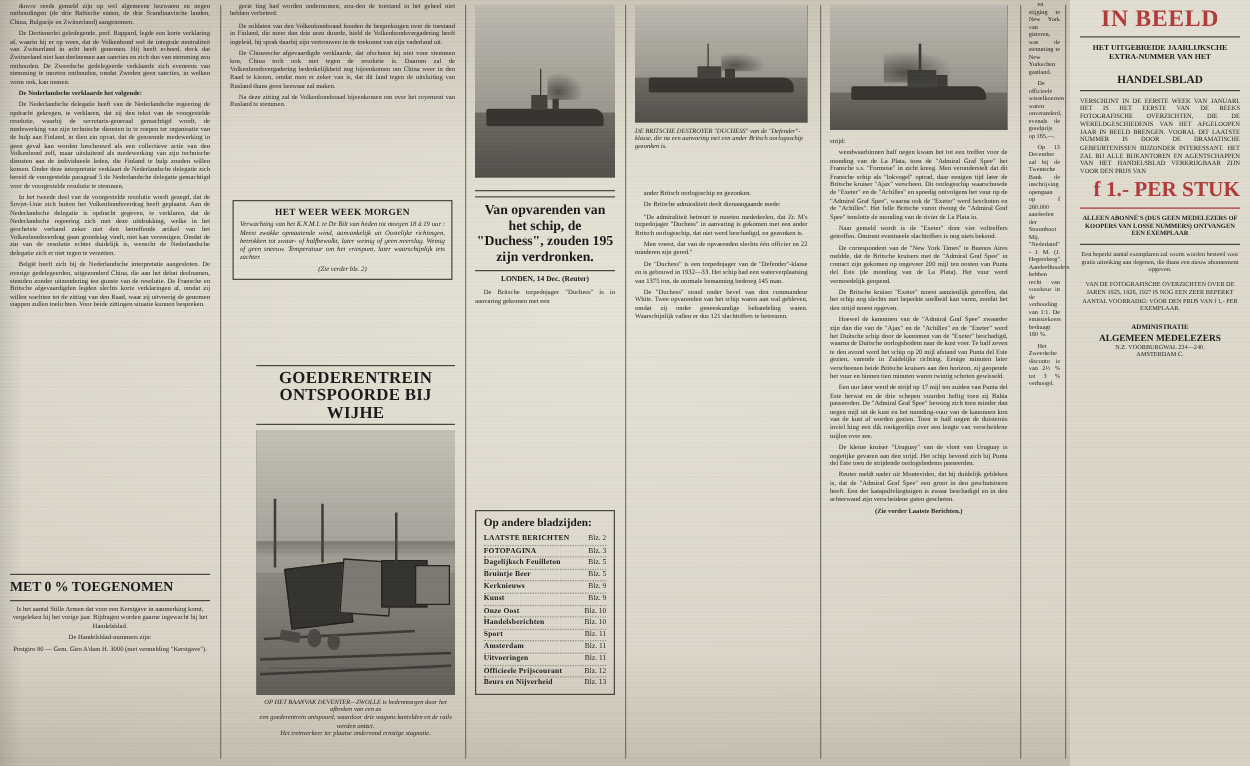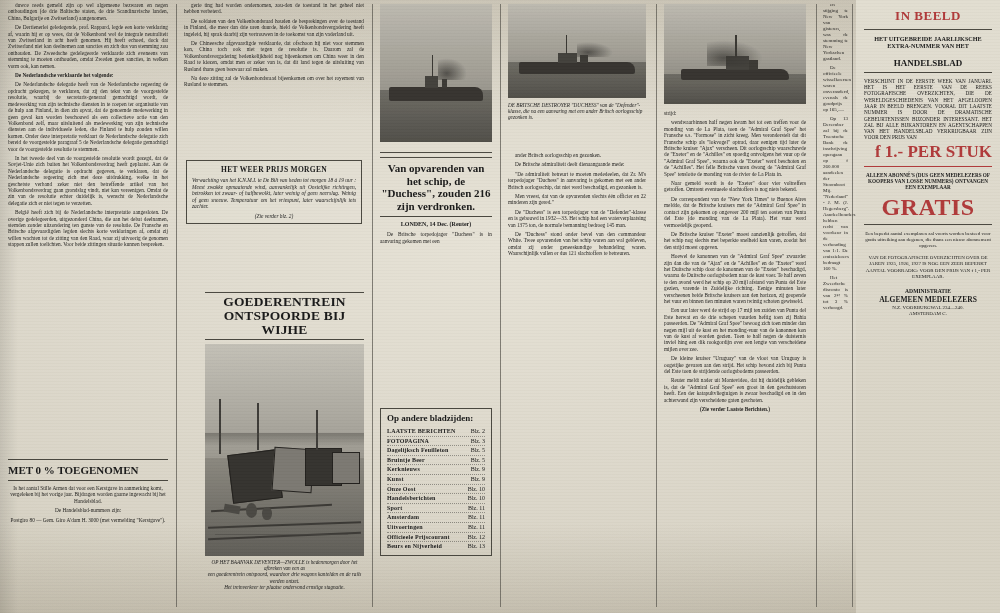--- a/index.html
+++ b/index.html
@@ -99,21 +99,21 @@
   .ad{
     position:absolute;right:0;top:0;bottom:0;width:148px;
     box-sizing:border-box;padding:6px 8px;
     background:linear-gradient(180deg,#e2ded1,#d6d1c2);
   }
   .ad-1939{
     font-size:43px;line-height:40px;font-weight:700;color:#b03a3a;
     text-align:center;letter-spacing:-1px;
     text-shadow:0 0 1px rgba(150,40,40,.5);
   }
-  .ad-inbeeld{font-size:13px;line-height:19px;font-weight:700;color:#b03a3a;text-align:center;letter-spacing:.5px;}
+  .ad-inbeeld{font-size:19px;line-height:19px;font-weight:700;color:#b03a3a;text-align:center;letter-spacing:.5px;}
   .ad-sub{font-size:6.2px;line-height:7.4px;font-weight:700;text-align:center;margin-top:5px;}
   .ad-para{font-size:5.2px;line-height:6.3px;text-align:justify;margin-top:5px;}
   .ad-price{font-size:17px;font-weight:700;color:#b03a3a;text-align:right;line-height:18px;margin-top:2px;}
   .ad-gratis{font-size:24px;font-weight:700;color:#b03a3a;text-align:center;line-height:25px;margin-top:4px;letter-spacing:.5px;}
   .ad-foot{font-size:5px;line-height:6.2px;text-align:center;margin-top:6px;}
   .ad-addr{font-size:5.6px;line-height:7px;text-align:center;font-weight:700;margin-top:8px;}
   .hr-red{border:0;border-top:1px solid #b03a3a;margin:5px 0;}
   .hr-dark{border:0;border-top:1px solid #4a4840;margin:4px 0;}
   .center{text-align:center;}
   .bold{font-weight:700;}
@@ -149,21 +149,21 @@
 
   <div class="col" style="left:182px;width:186px;">
     <div class="body-text" style="padding:2px 4px 0 2px;">
       <p>gerie ting had worden ondernomen, zou-den de toestand in het geheel niet hebben verbeterd.</p>
       <p>De soldaten van den Volkenbondsraad houden de besprekingen over de toestand in Finland, die meer dan drie uren duurde, hield de Volkenbondsvergadering heeft ingeleid, hij sprak daarbij zijn vertrouwen in de toekomst van zijn vaderland uit.</p>
       <p>De Chineesche afgevaardigde verklaarde, dat ofschoon hij niet voor stemmen kon, China toch ook niet tegen de resolutie is. Daarom zal de Volkenbondsvergadering bedenkelijkheid nog bijeenkomen om China weer in den Raad te kiezen, omdat men er zeker van is, dat dit land tegen de uitsluiting van Rusland thans geen bezwaar zal maken.</p>
       <p>Na deze zitting zal de Volkenbondsraad bijeenkomen om over het royement van Rusland te stemmen.</p>
     </div>
 
     <div class="weather-box" style="position:absolute;left:4px;right:6px;top:160px;">
-      <div class="weather-title">HET WEER PRIJS MORGEN</div>
+      <div class="weather-title">HET WEER WEEK MORGEN</div>
       <div class="weather-body">Verwachting van het K.N.M.I. te De Bilt van heden tot morgen 18 à 19 uur : Meest zwakke opmaaiende wind, aanvankelijk uit Oostelijke richtingen, betrokken tot zwaar- of halfbewolkt, later weinig of geen neerslag. Weinig of geen sneeuw. Temperatuur om het vriespunt, later waarschijnlijk iets zachter.</div>
       <div class="weather-note">(Zie verder blz. 2)</div>
     </div>
 
     <div style="position:absolute;left:2px;right:4px;top:288px;padding-left:21px;">
       <hr class="hr-dark" style="margin-bottom:2px;">
       <div class="hl-train">GOEDERENTREIN ONTSPOORDE BIJ WIJHE</div>
       <hr class="hr-dark" style="margin-top:2px;">
       <div class="train-photo" style="height:212px;margin-top:2px;">
         <div class="bg"></div>
@@ -207,21 +207,21 @@
       <div class="smoke"></div>
       <div class="hull"></div>
       <div class="sup"></div>
       <div class="funnel"></div>
       <div class="mast"></div>
     </div>
 
     <div style="position:absolute;left:2px;right:4px;top:148px;">
       <hr class="hr-dark" style="margin-bottom:3px;">
       <hr class="hr-dark" style="margin:4px 0;">
-      <div class="sub-destroyer">Van opvarenden van het schip, de "Duchess", zouden 216 zijn verdronken.</div>
+      <div class="sub-destroyer">Van opvarenden van het schip, de "Duchess", zouden 195 zijn verdronken.</div>
       <hr class="hr-dark" style="margin:4px 0;">
       <div class="dateline">LONDEN, 14 Dec. (Reuter)</div>
       <div class="body-text" style="margin-top:3px;">
         <p>De Britsche torpedojager "Duchess" is in aanvaring gekomen met een</p>
       </div>
     </div>
 
     <div class="index-box" style="position:absolute;left:2px;right:4px;top:408px;">
       <div class="index-title">Op andere bladzijden:</div>
       <div class="index-row">
@@ -342,21 +342,20 @@
   <div class="ad" style="left:856px;width:144px;">
     <div class="ad-inbeeld">IN BEELD</div>
     <hr class="hr-dark">
     <div class="ad-sub">HET UITGEBREIDE JAARLIJKSCHE EXTRA-NUMMER VAN HET</div>
     <div class="ad-sub" style="font-size:9px;line-height:10px;margin-top:8px;">HANDELSBLAD</div>
     <hr class="hr-dark">
     <div class="ad-para">VERSCHIJNT IN DE EERSTE WEEK VAN JANUARI. HET IS HET EERSTE VAN DE REEKS FOTOGRAFISCHE OVERZICHTEN, DIE DE WERELDGESCHIEDENIS VAN HET AFGELOOPEN JAAR IN BEELD BRENGEN. VOORAL DIT LAATSTE NUMMER IS DOOR DE DRAMATISCHE GEBEURTENISSEN BIJZONDER INTERESSANT. HET ZAL BIJ ALLE BIJKANTOREN EN AGENTSCHAPPEN VAN HET HANDELSBLAD VERKRIJGBAAR ZIJN VOOR DEN PRIJS VAN</div>
     <div class="ad-price">f 1.- PER STUK</div>
     <hr class="hr-red">
     <div class="ad-para center" style="font-weight:700;">ALLEEN ABONNÉ'S (DUS GEEN MEDELEZERS OF KOOPERS VAN LOSSE NUMMERS) ONTVANGEN EEN EXEMPLAAR</div>
-    <div class="ad-gratis">GRATIS</div>
     <hr class="hr-dark">
     <div class="ad-foot">Een beperkt aantal exemplaren zal voorts worden besteed voor gratis uitreiking aan degenen, die thans een nieuw abonnement opgeven.</div>
     <div class="ad-foot">VAN DE FOTOGRAFISCHE OVERZICHTEN OVER DE JAREN 1925, 1926, 1927 IS NOG EEN ZEER BEPERKT AANTAL VOORRADIG: VOOR DEN PRIJS VAN f 1,- PER EXEMPLAAR.</div>
     <div class="ad-addr">ADMINISTRATIE</div>
     <div class="ad-addr" style="font-size:7.5px;margin-top:1px;">ALGEMEEN MEDELEZERS</div>
     <div class="ad-foot" style="margin-top:2px;">N.Z. VOORBURGWAL 234—240.</div>
     <div class="ad-foot" style="margin-top:0;">AMSTERDAM C.</div>
   </div>
 
 </div>

